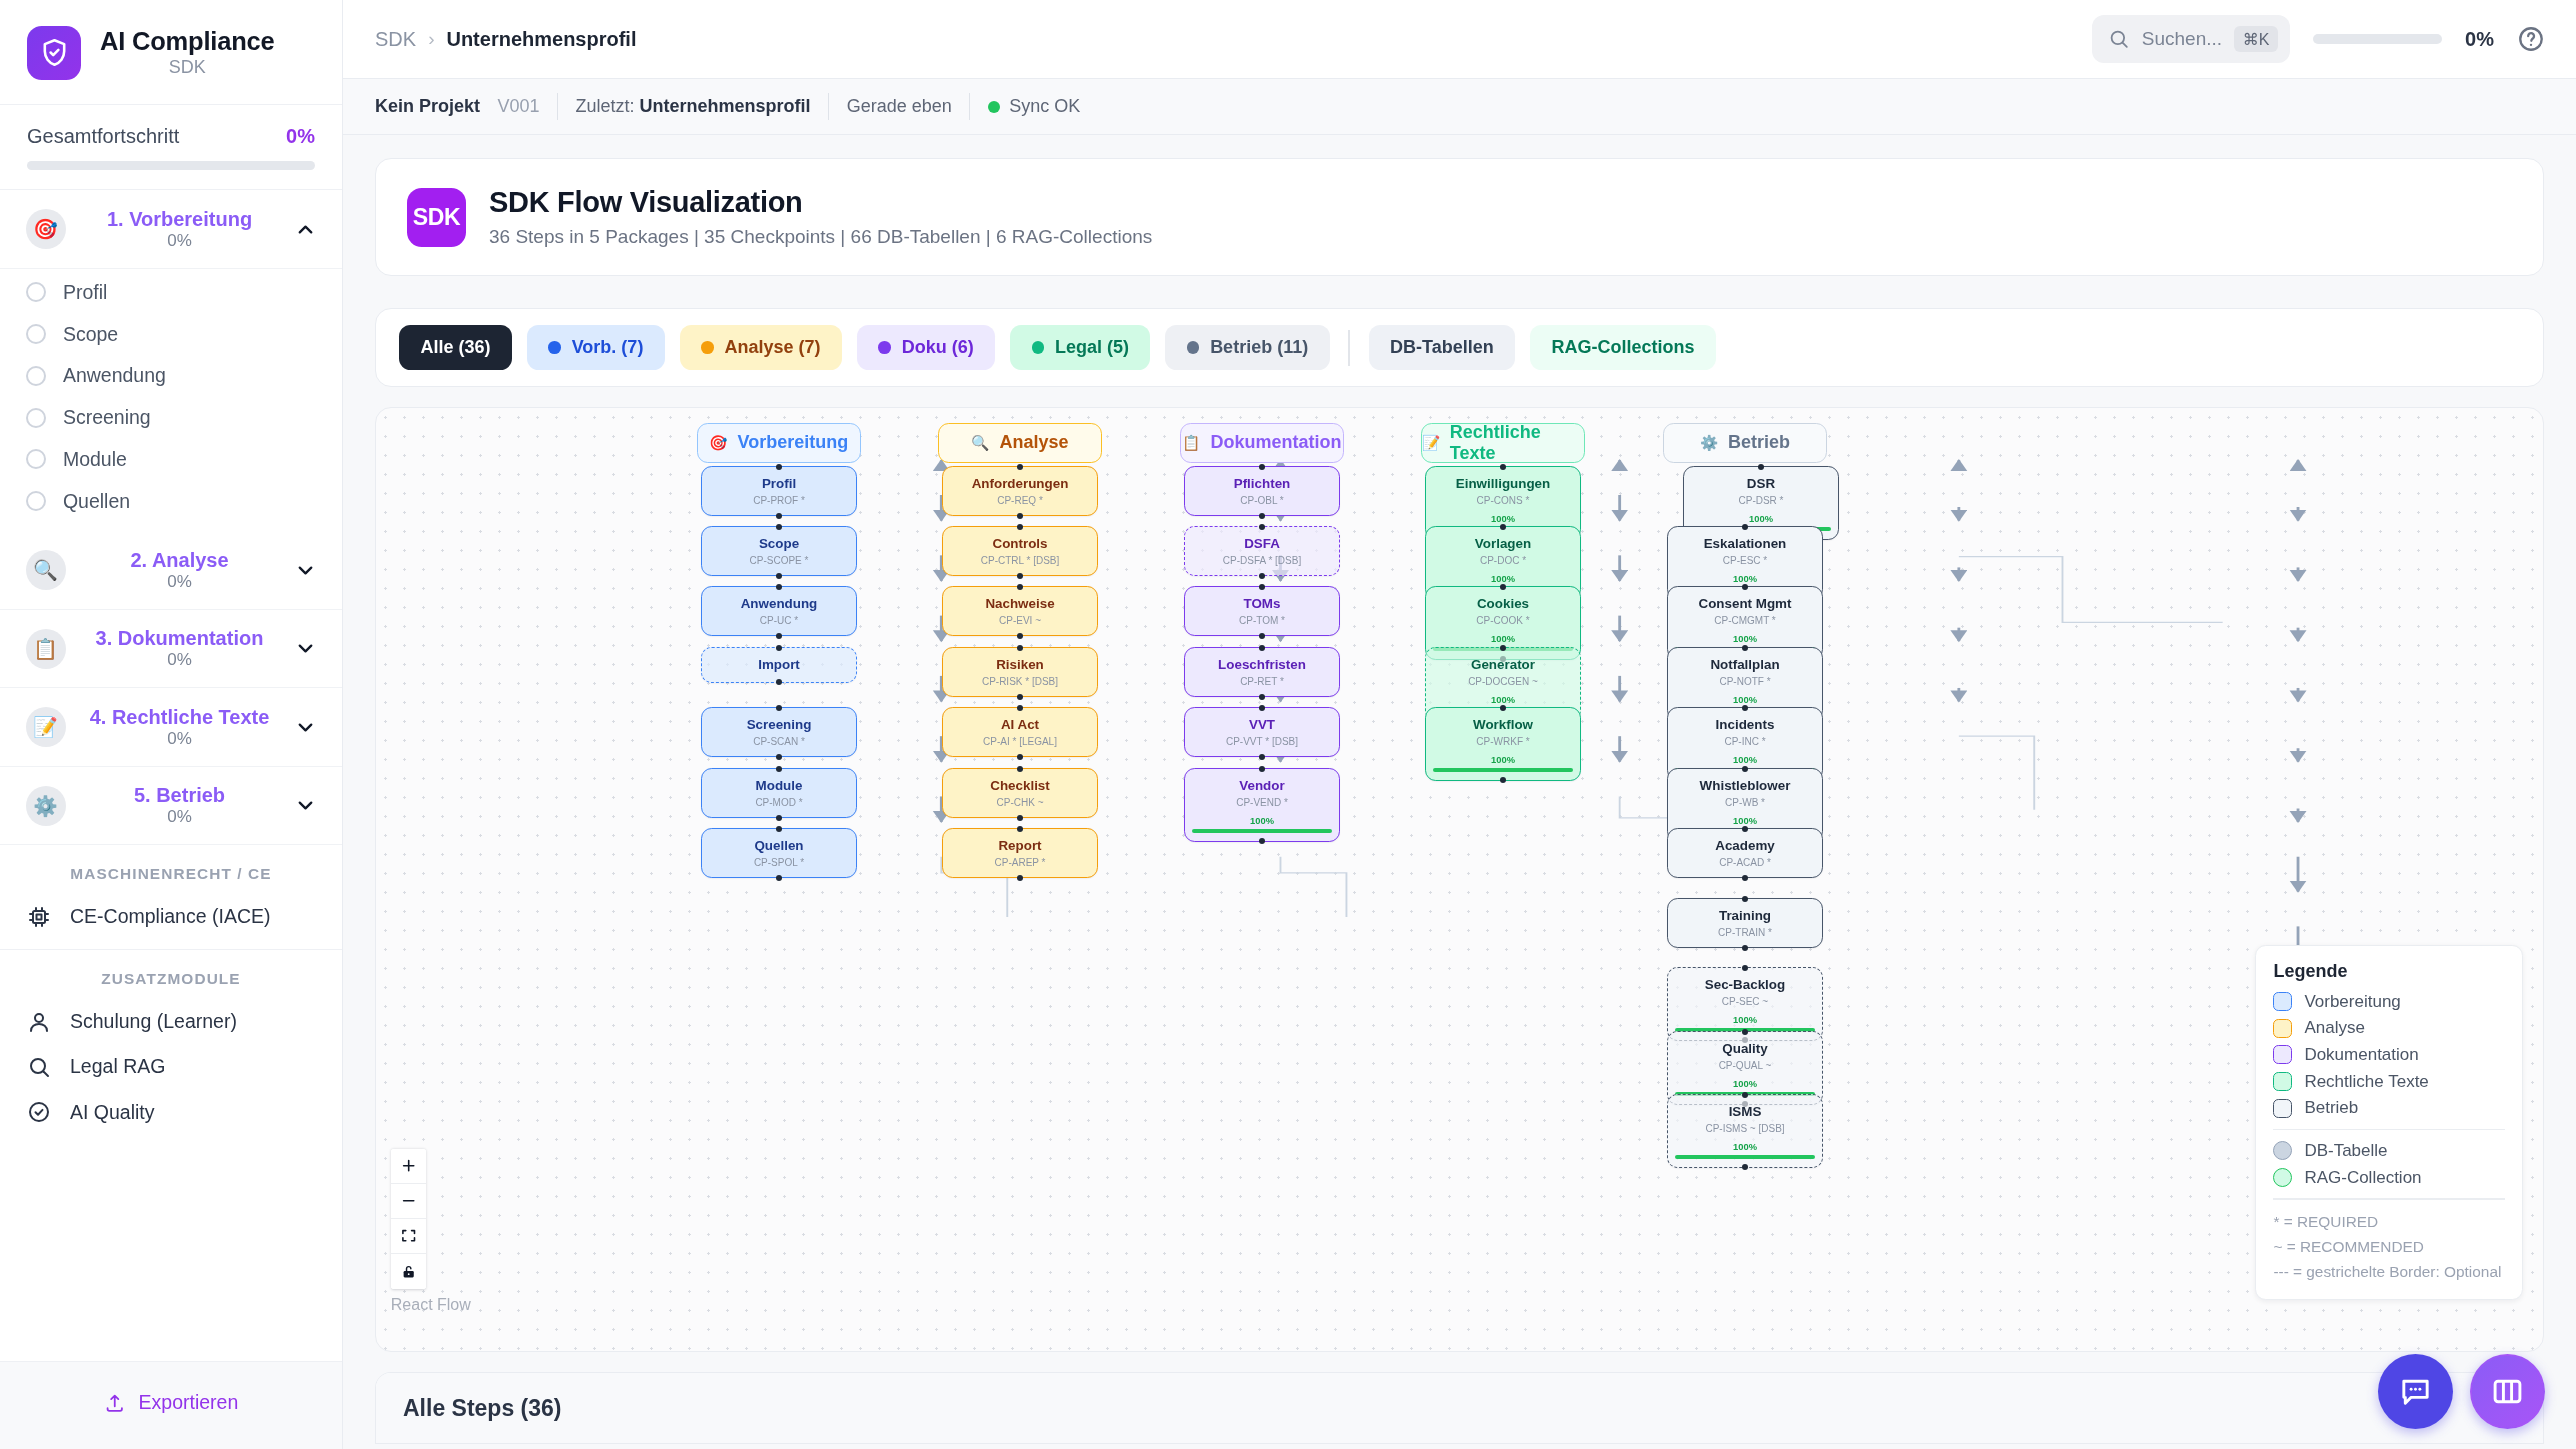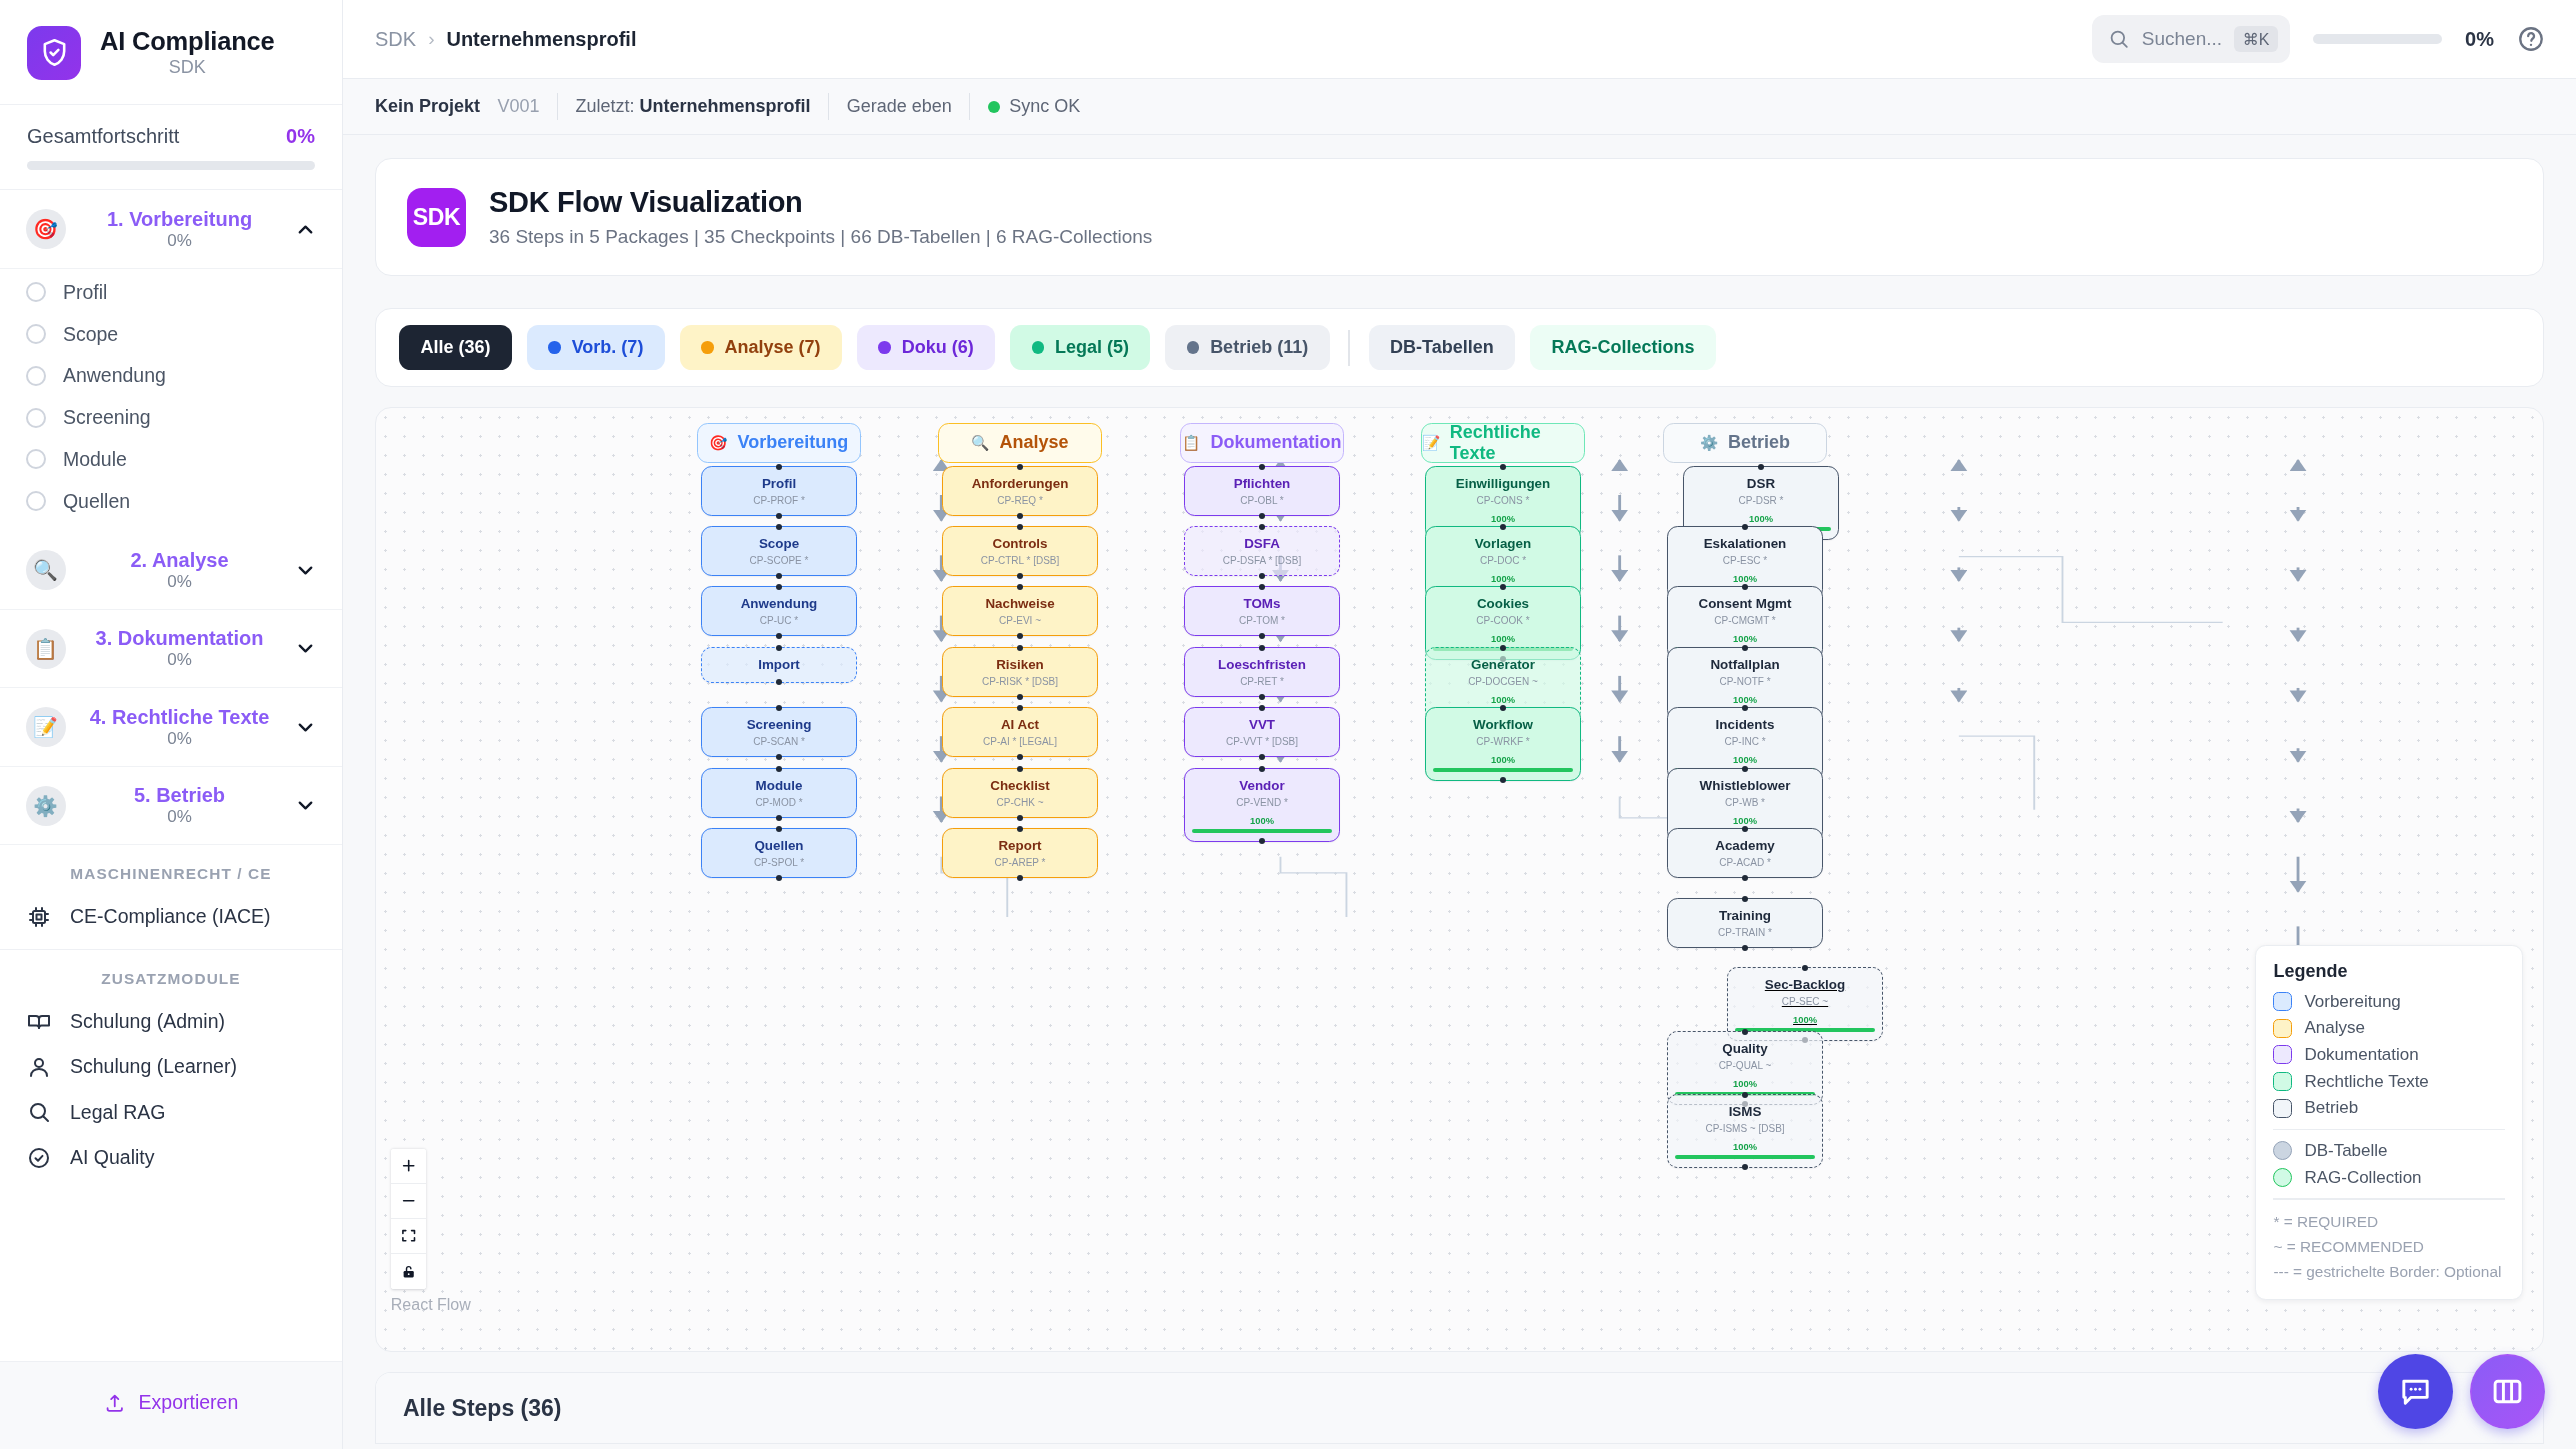--- a/index.html
+++ b/index.html
@@ -334,27 +334,20 @@
         <svg viewBox="0 0 24 24" fill="none" stroke="currentColor" stroke-width="2" stroke-linecap="round" stroke-linejoin="round">
           <rect x="6" y="6" width="12" height="12" rx="1.5"></rect>
             <rect x="9.5" y="9.5" width="5" height="5"></rect>
           <path d="M9 3v3M15 3v3M9 18v3M15 18v3M3 9h3M3 15h3M18 9h3M18 15h3"></path>
         </svg>
         <span class="sb-link-label">CE-Compliance (IACE)</span>
       </div>
       <div class="sb-divider"></div>
 
       <div class="sb-sec-title">ZUSATZMODULE</div>
-      <div class="sb-link">
-        <svg viewBox="0 0 24 24" fill="none" stroke="currentColor" stroke-width="2" stroke-linecap="round" stroke-linejoin="round">
-          <path d="M2 6h7a3 3 0 013 3v9a2.5 2.5 0 00-2.5-2.5H2z"></path>
-            <path d="M22 6h-7a3 3 0 00-3 3v9a2.5 2.5 0 012.5-2.5H22z"></path>
-        </svg>
-        <span class="sb-link-label">Schulung (Admin)</span>
-      </div>
       <div class="sb-link">
         <svg viewBox="0 0 24 24" fill="none" stroke="currentColor" stroke-width="2" stroke-linecap="round" stroke-linejoin="round">
           <circle cx="12" cy="8" r="4"></circle>
             <path d="M4 21c0-4.4 3.6-7 8-7s8 2.6 8 7"></path>
         </svg>
         <span class="sb-link-label">Schulung (Learner)</span>
       </div>
       <div class="sb-link">
         <svg viewBox="0 0 24 24" fill="none" stroke="currentColor" stroke-width="2" stroke-linecap="round" stroke-linejoin="round">
           <circle cx="11" cy="11" r="7"></circle>
@@ -751,21 +744,21 @@
               <div class="nm" style="color:#1e293b">Academy</div>
               <div class="cp">CP-ACAD *</div>
               <span class="port b"></span>
             </div>
             <div class="node" style="left: 1291px; top: 490px; background: rgb(241, 245, 249); border: 1.3px solid rgb(71, 85, 105);">
               <span class="port t"></span>
               <div class="nm" style="color:#1e293b">Training</div>
               <div class="cp">CP-TRAIN *</div>
               <span class="port b"></span>
             </div>
-            <div class="node" style="left: 1351px; top: 559px; background: rgba(241, 245, 249, 0.667); border: 1.3px dashed rgb(71, 85, 105); text-decoration: underline;">
+            <div class="node" style="left: 1291px; top: 559px; background: rgba(241, 245, 249, 0.667); border: 1.3px dashed rgb(71, 85, 105);">
               <span class="port t"></span>
               <div class="nm" style="color:#1e293b">Sec-Backlog</div>
               <div class="cp">CP-SEC ~</div>
               <div class="pc">100%</div>
               <div class="bar"></div>
               <span class="port b"></span>
             </div>
             <div class="node" style="left: 1291px; top: 623px; background: rgba(241, 245, 249, 0.667); border: 1.3px dashed rgb(71, 85, 105);">
               <span class="port t"></span>
               <div class="nm" style="color:#1e293b">Quality</div>

